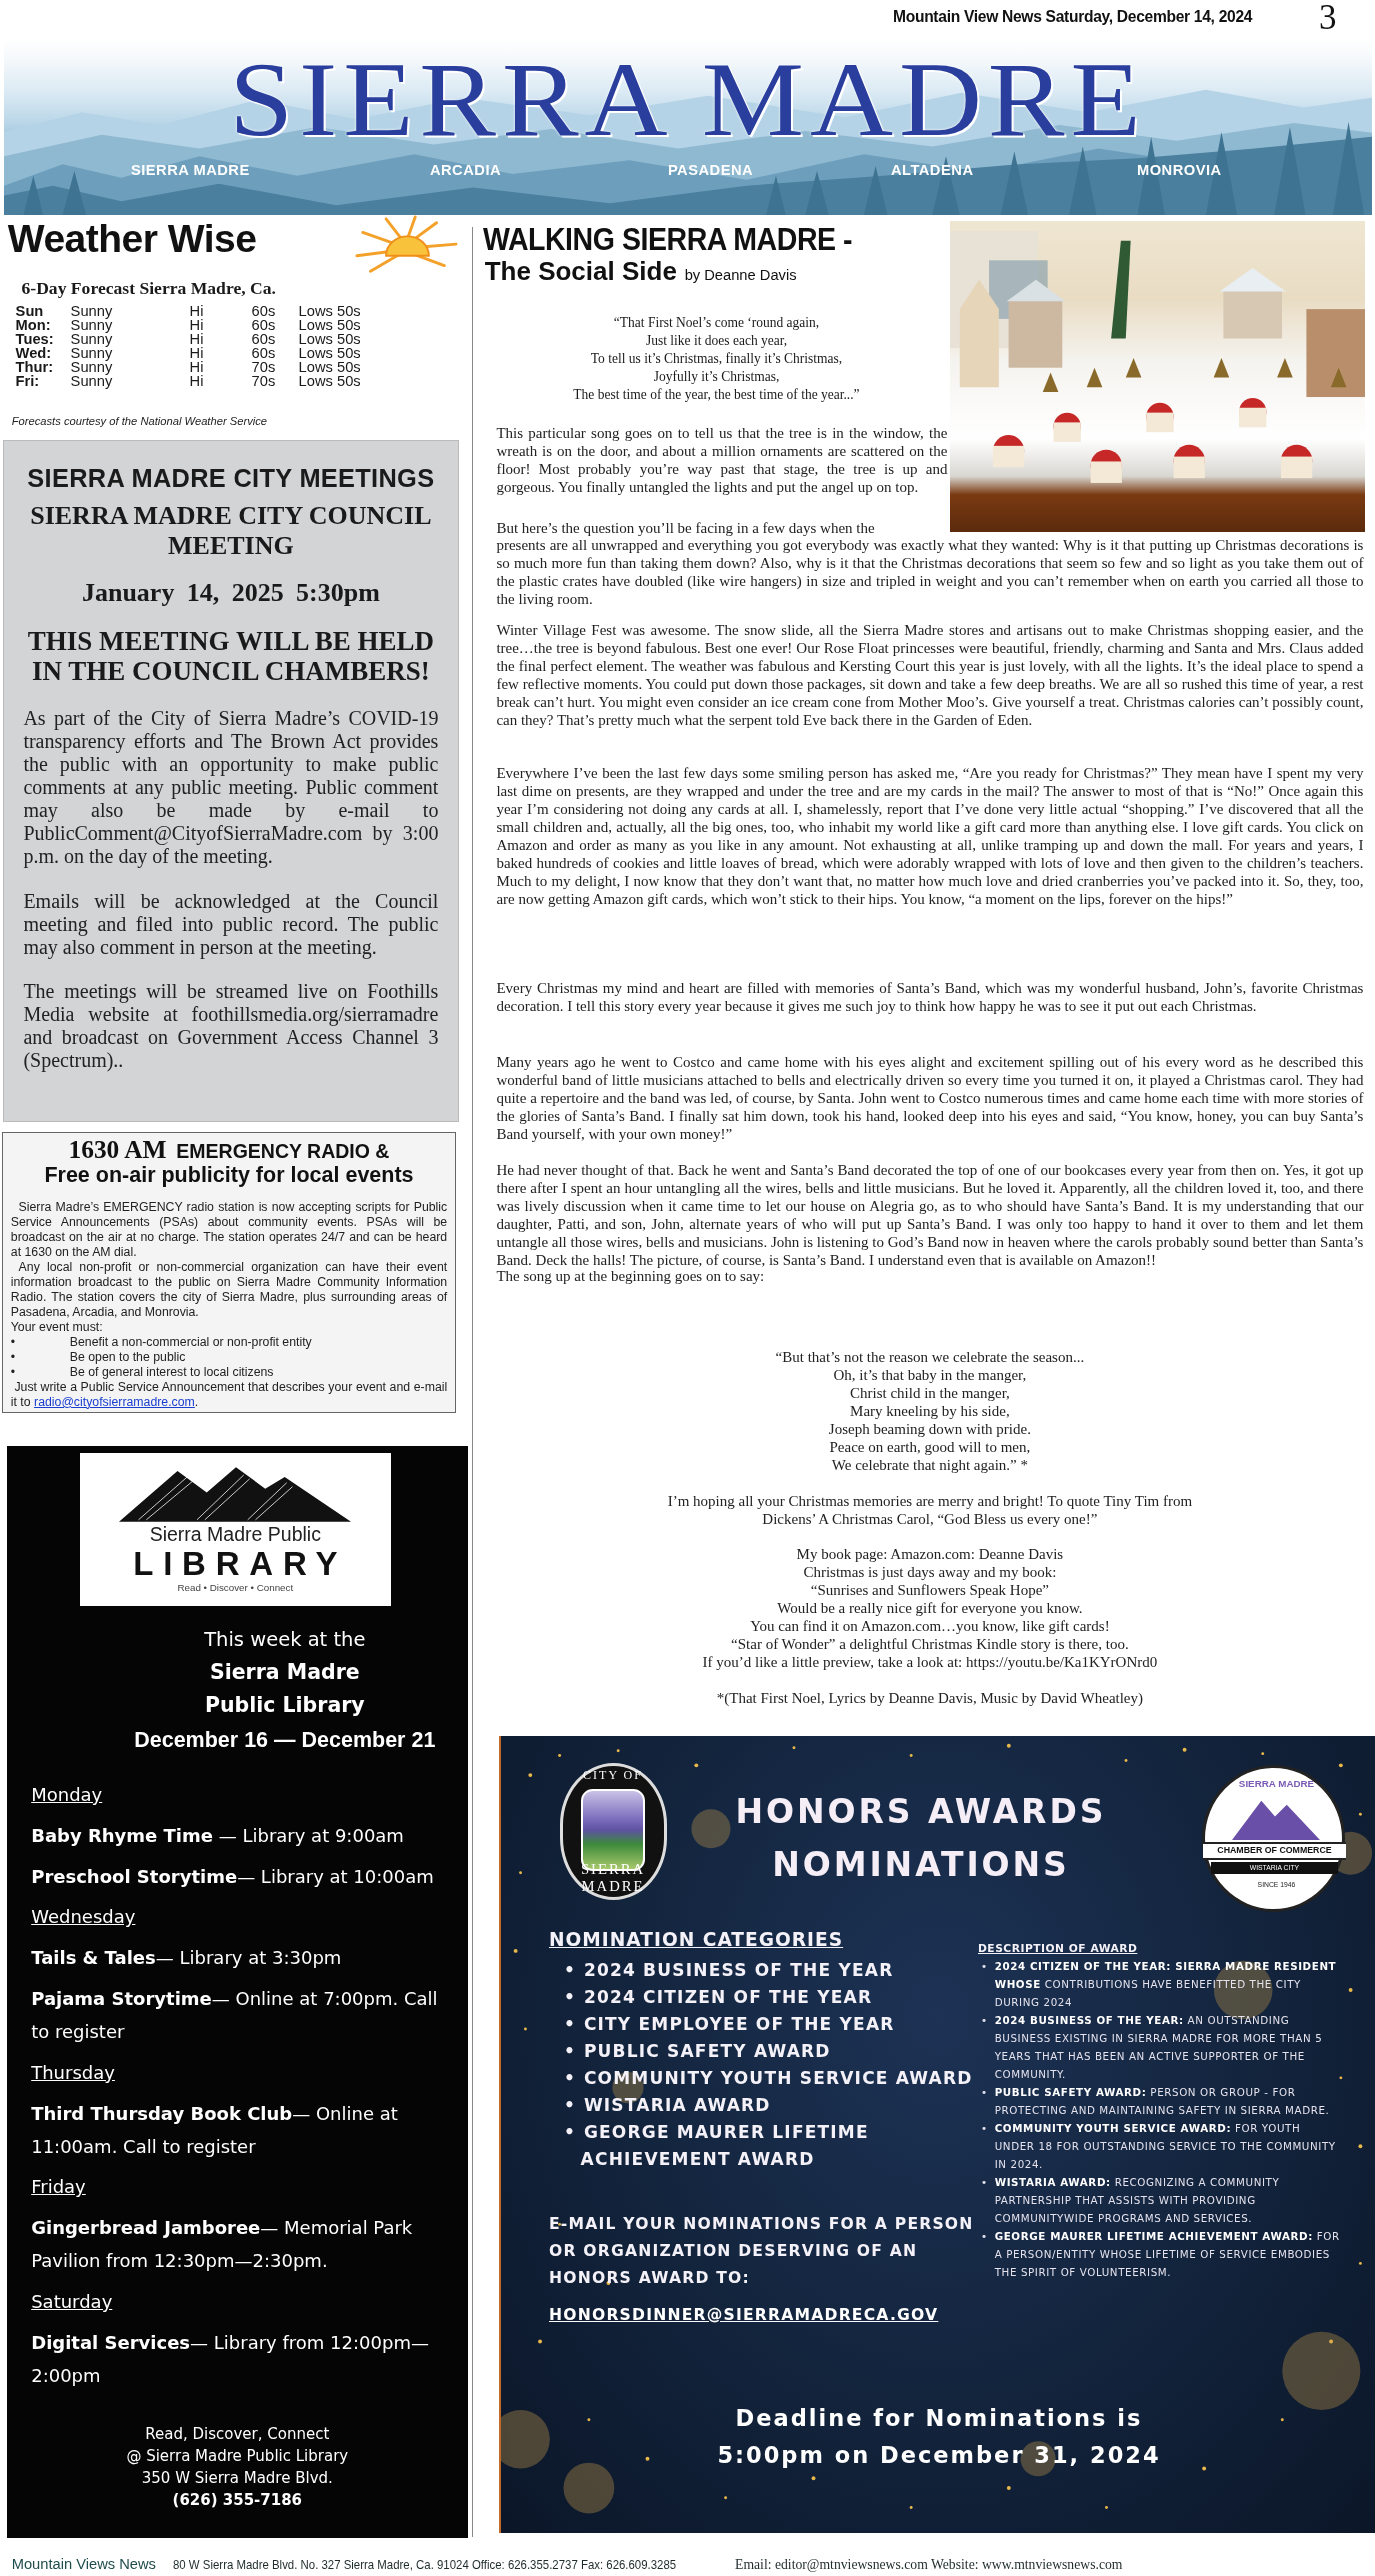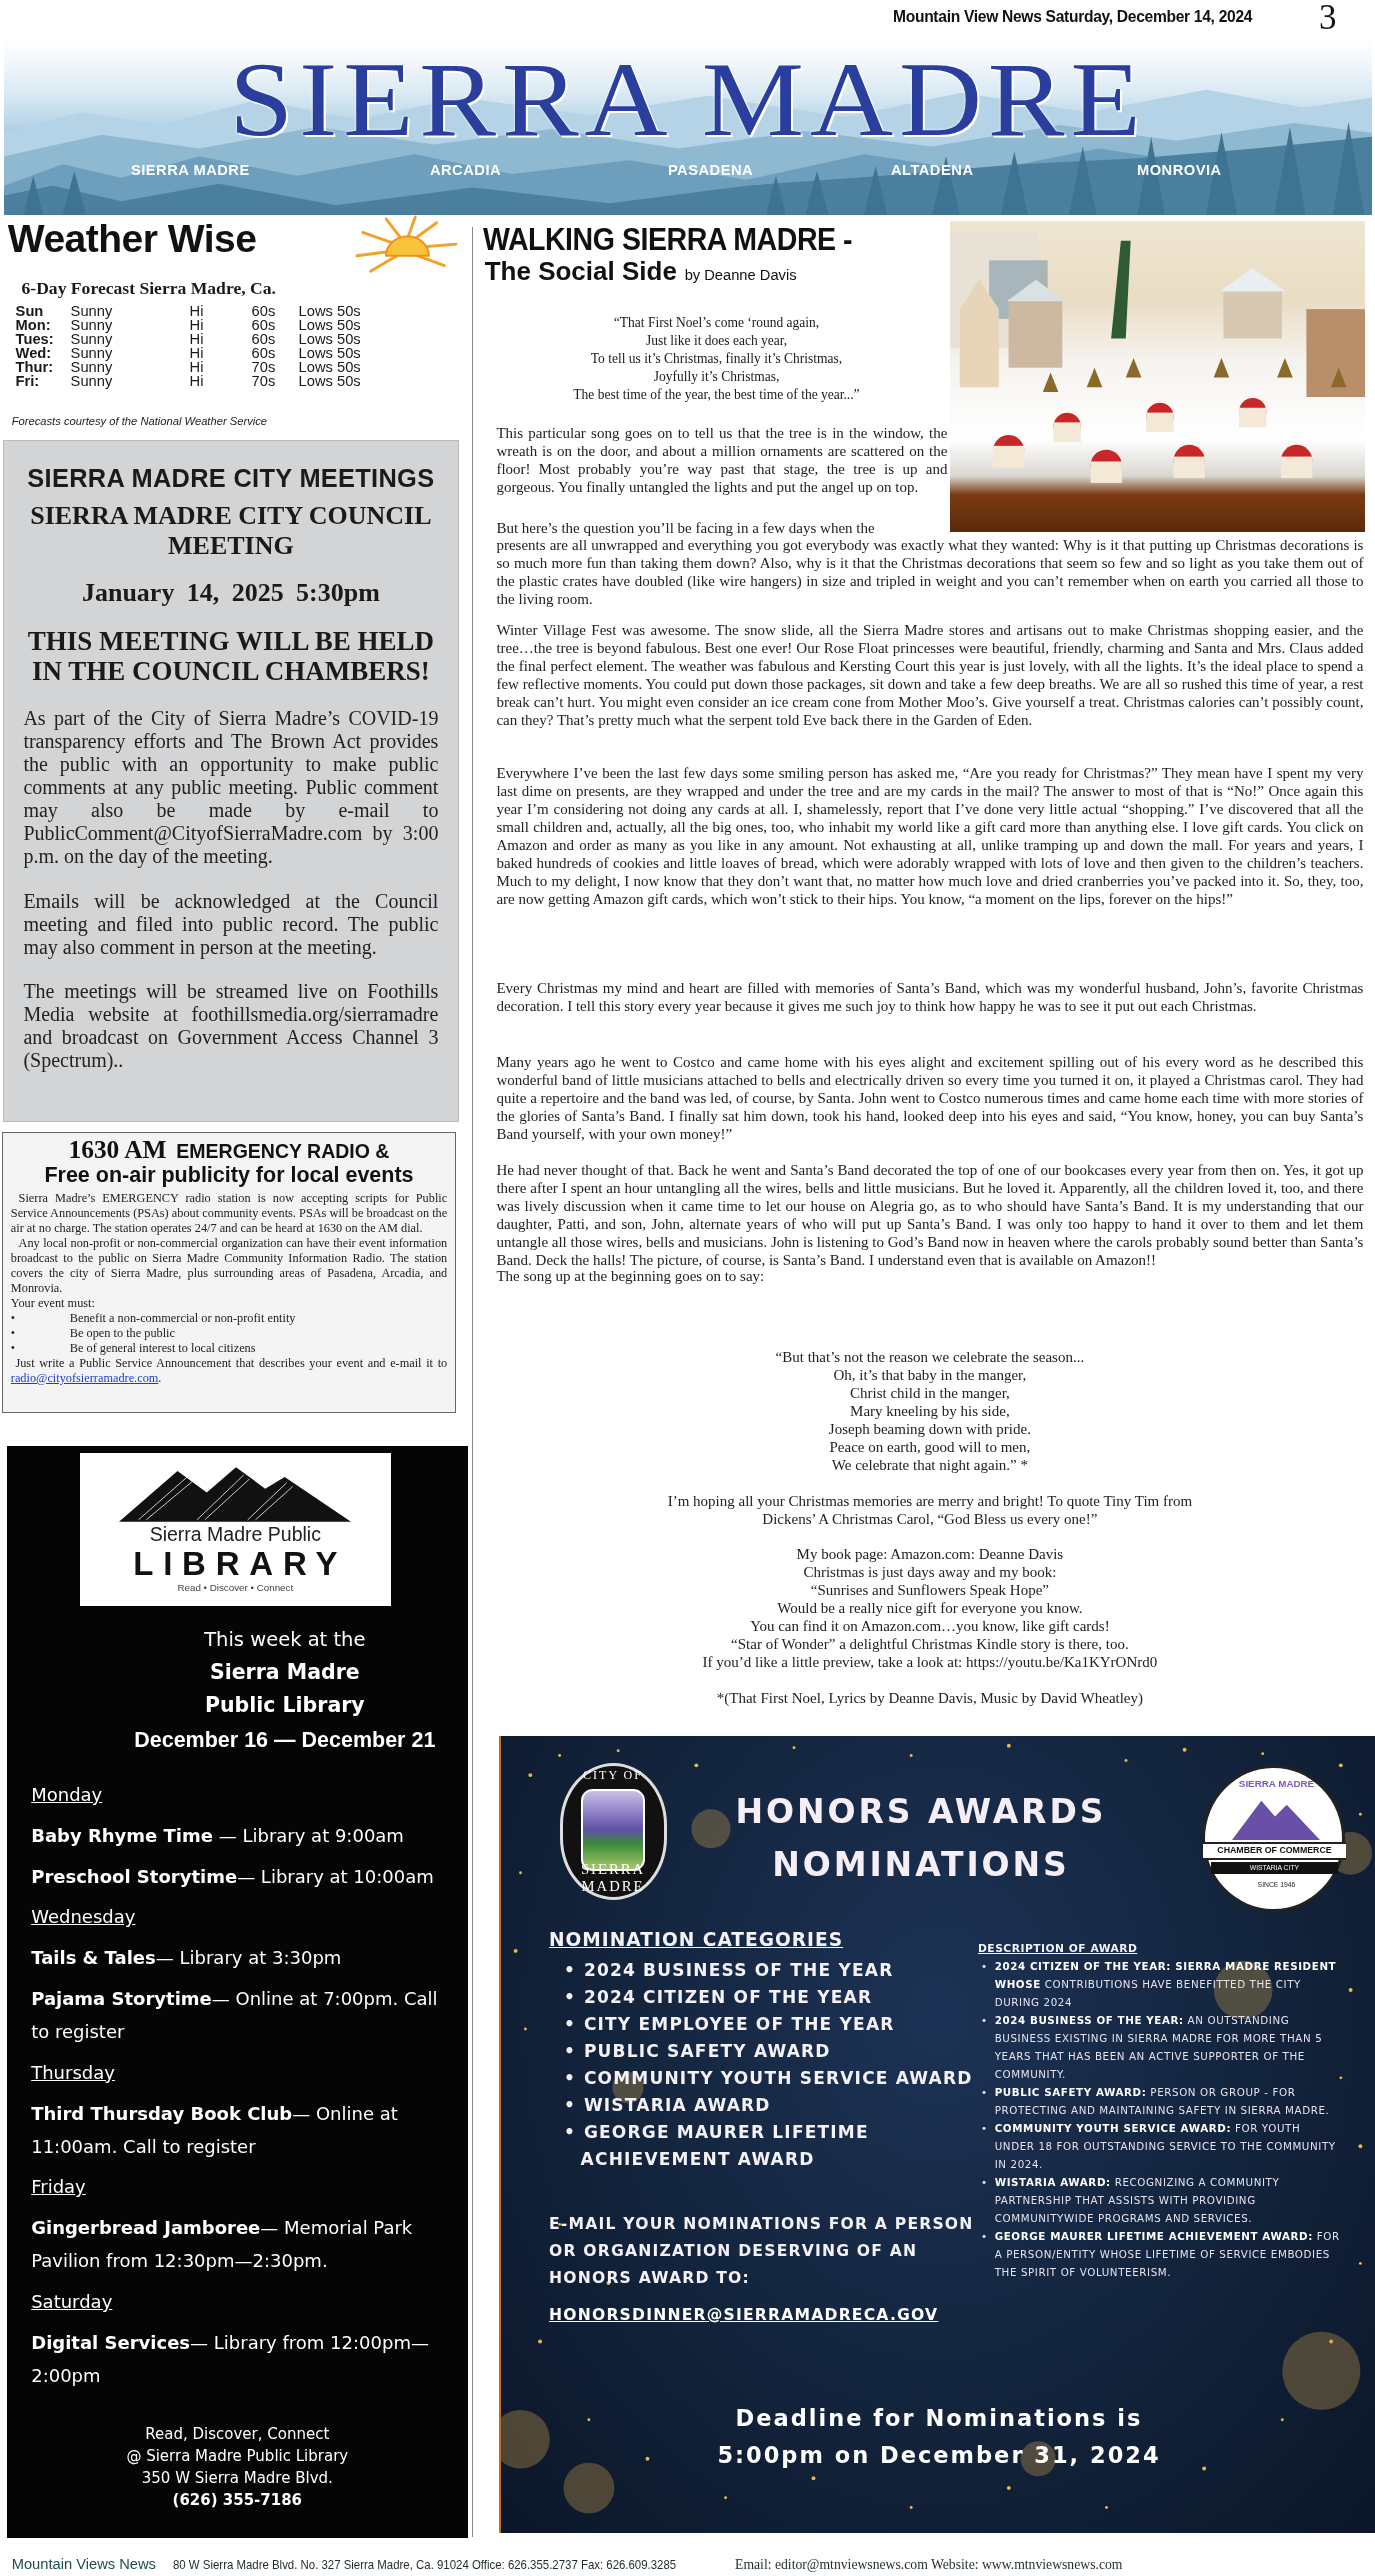--- a/index.html
+++ b/index.html
@@ -36,21 +36,21 @@
   .m-sub { margin-top: 7.8px; text-align: center; font-family: "Liberation Serif", serif; font-weight: bold; font-size: 26px; line-height: 30px; }
   .m-date { margin-top: 17.6px; text-align: center; font-family: "Liberation Serif", serif; font-weight: bold; font-size: 26px; word-spacing: 5.9px; }
   .m-held { margin-top: 17.6px; text-align: center; font-family: "Liberation Serif", serif; font-weight: bold; font-size: 27px; line-height: 30px; }
   .m-para { margin-top: 21.5px; font-family: "Liberation Serif", serif; font-size: 20px; line-height: 23px; text-align: justify; color: #222; }
 
   .radio { position: absolute; top: 1132px; left: 2px; width: 454px; height: 281px; background: #f4f4f4; border: 1px solid #666; padding: 3.9px 7.8px; }
   .radio-h1 { text-align: center; font-size: 19.5px; line-height: 25.4px; color: #111; }
   .radio-h1 .big { font-family: "Liberation Serif", serif; font-weight: bold; font-size: 25.4px; margin-right: 9.8px; }
   .radio-h1 .rest { font-family: "Liberation Sans", sans-serif; font-weight: bold; }
   .radio-h2 { text-align: center; font-family: "Liberation Sans", sans-serif; font-weight: bold; font-size: 21.5px; line-height: 23.4px; color: #111; }
-  .radio-body { margin-top: 3px; font-family: Liberation Serif, serif; font-size: 12.3px; line-height: 15px; text-align: justify; color: #222; }
+  .radio-body { margin-top: 12px; font-family: Liberation Sans, sans-serif; font-size: 12.3px; line-height: 15px; text-align: justify; color: #222; }
   .radio-body p { text-indent: 7.8px; }
   .radio-body .bl { display: flex; }
   .radio-body .bl .dot { width: 59px; }
   .radio-body a { color: #1a3fd0; text-decoration: underline; }
 
   .library { position: absolute; top: 1446px; left: 6.8px; width: 461px; height: 1092px; background: #050505; color: #ffffff; font-family: "DejaVu Sans", sans-serif; }
   .lib-logo { position: absolute; top: 6.8px; left: 73px; width: 311px; height: 153px; background: #ffffff; }
   .lib-logo svg { position: absolute; top: 9.8px; left: 39px; }
   .lib-logo .l1 { position: absolute; top: 70px; width: 311px; text-align: center; font-family: "Liberation Sans", sans-serif; color: #222; font-size: 19.5px; }
   .lib-logo .l2 { position: absolute; top: 92px; width: 311px; text-align: center; font-family: "Liberation Sans", sans-serif; font-weight: bold; color: #111; font-size: 33px; letter-spacing: 9.8px; padding-left: 9.8px; }

